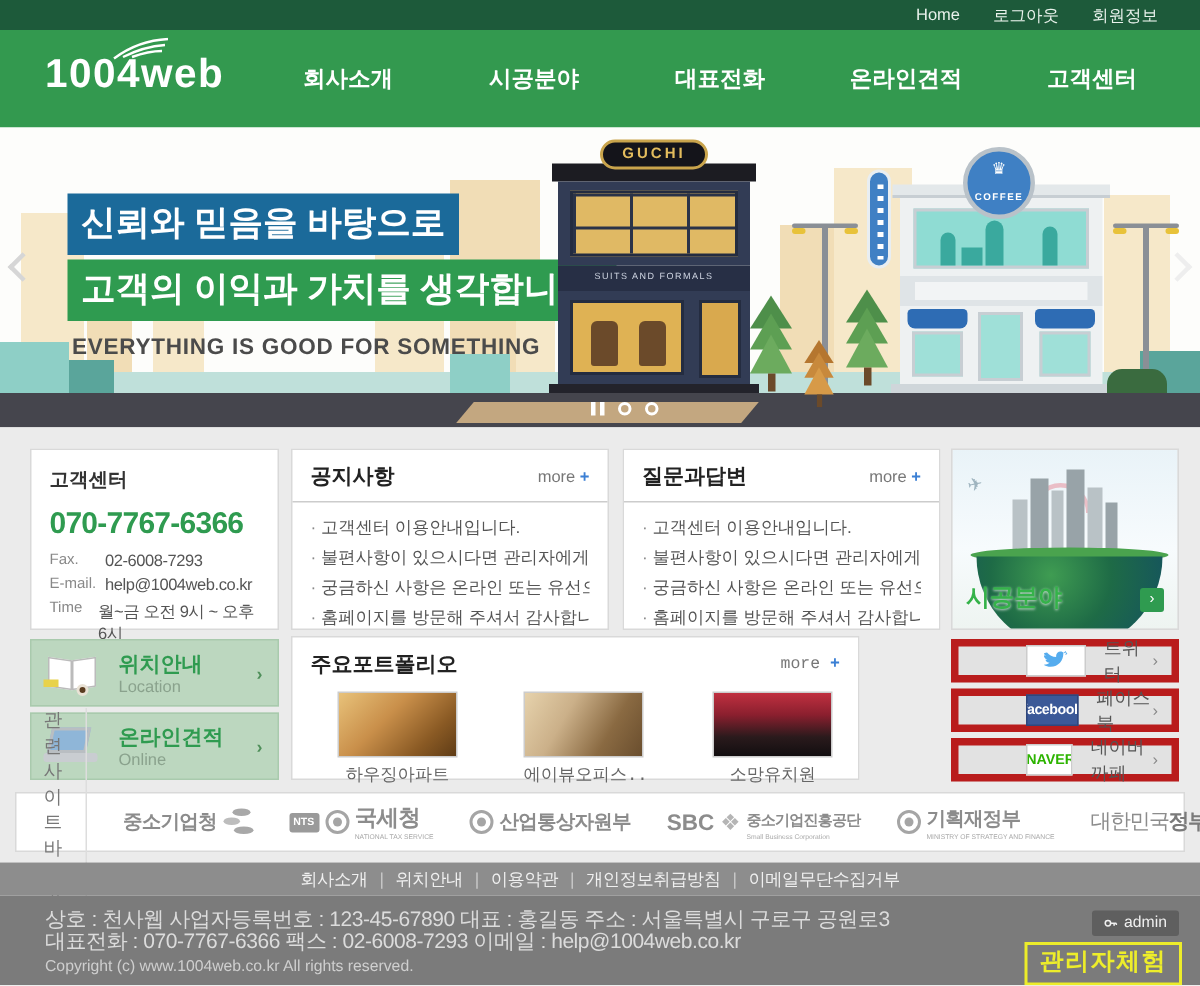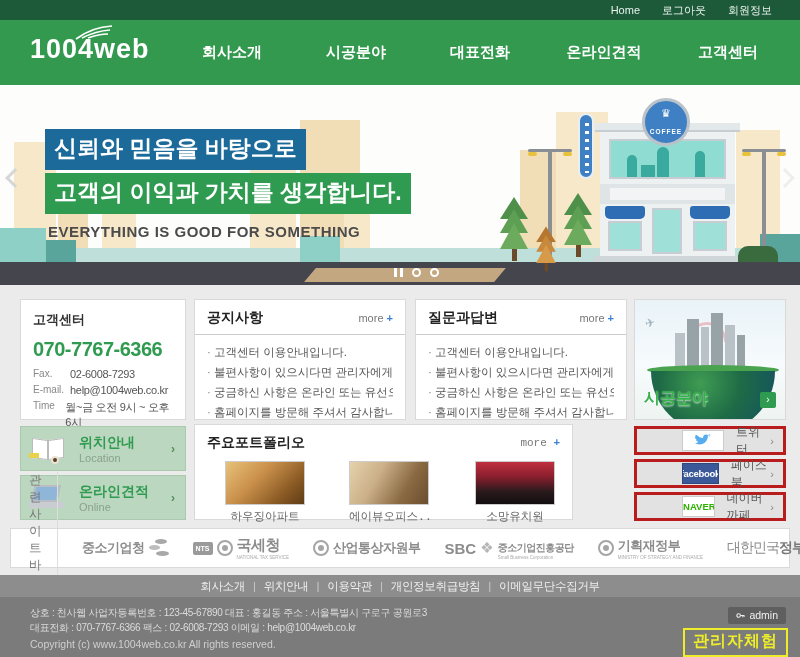--- a/index.html
+++ b/index.html
@@ -158,21 +158,21 @@
   .city { position:absolute; bottom:44px; background:#b9c2c6; }
   .city.d { background:#98a3a8; }
   .globe { position:absolute; left:16px; bottom:-14px; width:124px; height:62px; border-radius:0 0 120px 120px;
            background:radial-gradient(circle at 40% 20%,#3f9c52 0%,#1e6b46 45%,#134f63 100%); }
   .globe-rim { position:absolute; left:12px; bottom:44px; width:132px; height:10px; background:#4aa34e; border-radius:50%; }
   .sb-label { position:absolute; left:9px; bottom:10px; color:#35b24a; font-size:16px; font-weight:bold;
               text-shadow:0 1px 2px rgba(255,255,255,.8); }
   .sb-arrow { position:absolute; right:9px; bottom:11px; width:16px; height:16px; background:#2f9b50; color:#fff;
               font-size:10px; text-align:center; line-height:16px; border-radius:2px; cursor:pointer; }
 
-  .soc { position:absolute; left:634px; width:152px; height:29px; background:#e2e2e2; border:3px solid #b91c1c;
+  .soc { position:absolute; left:634px; width:152px; height:29px; background:#e2e2e2; border:5px solid #b91c1c;
          display:flex; align-items:center; cursor:pointer;padding-left:40px; }
   .soc.s1 { top:141px; } .soc.s2 { top:174px; } .soc.s3 { top:207px; }
   .soc-tile { width:44px; height:21px; margin-left:5px; background:#fff; border:1px solid #ccc;
               display:flex; align-items:center; justify-content:center; overflow:hidden; }
   .soc-tile.fb { background:#3b5998; border-color:#2f477c; color:#fff; font-size:9.5px; font-weight:bold; letter-spacing:-.3px; }
   .soc-tile .naver-txt { color:#2db400; font-size:9.5px; font-weight:bold; }
   .soc-tile .naver-cup { width:8px; height:8px; background:#e3b24a; border-radius:50% 50% 40% 40%; margin-right:2px; }
   .soc-label { font-size:12px; color:#555; margin-left:12px; }
   .soc-arr { margin-left:auto; margin-right:9px; color:#888; font-size:11px; }
 
@@ -194,21 +194,21 @@
   .sbc-swirl { color:#b5b5b5; font-size:15px; font-weight:bold; }
   .gov-name { font-size:14px; color:#8c8c8c; letter-spacing:-1px; }
   .gov-name b { font-weight:bold; color:#7a7a7a; }
 
   
   .flinks { position:absolute; left:0; top:575px; width:800px; height:22px; background:#8d8d8d;
             display:flex; align-items:center; justify-content:center; }
   .flink { color:#f0f0f0; font-size:11.5px; letter-spacing:-.3px; cursor:pointer; }
   .flink:not(:last-child)::after { content:"|"; color:#c9c9c9; margin:0 8px; font-weight:normal; }
   .footer { position:absolute; left:0; top:597px; width:800px; height:60px; background:#7b7b7b; }
-  .finfo { position:absolute; left:30px; top:8px; color:#dcdcdc; font-size:10px; line-height:15px; letter-spacing:-.3px; }
+  .finfo { position:absolute; left:30px; top:8px; color:#dcdcdc; font-size:14px; line-height:15px; letter-spacing:-.3px; }
   .fcopy { position:absolute; left:30px; top:41px; color:#cfcfcf; font-size:10.5px; }
   .admin-btn { position:absolute; right:14px; top:10px; background:#5f5f5f; color:#f0f0f0; font-size:10.5px;
                padding:2px 8px 3px; border-radius:2px; cursor:pointer; display:flex; align-items:center; gap:4px; }
   .key-ic { width:9px; height:9px; display:inline-block; }
   .admin-badge { position:absolute; right:12px; top:31px; border:2px solid #eded2a; color:#eded2a;
                  font-size:16px; font-weight:bold; padding:1px 8px 3px; letter-spacing:1px; cursor:pointer; }
 </style>
 </head>
 <body>
 
@@ -255,20 +255,36 @@
     <div class="teal-b dark" style="left:760px;width:40px;height:28px;"></div>
     <div class="road"></div>
     <div class="crosswalk"></div>
 
     <div class="hero-copy">
       <div><span class="h-box h-blue">신뢰와 믿음을 바탕으로</span></div>
       <div><span class="h-box h-green">고객의 이익과 가치를 생각합니다.</span></div>
       <div class="h-tag">EVERYTHING IS GOOD FOR SOMETHING</div>
     </div>
 
+    <div class="shopL">
+      <div class="sign">GUCHI</div>
+      <div class="roof"></div>
+      <div class="floor2">
+          <div class="win2"></div>
+        </div>
+      <div class="band">SUITS AND FORMALS</div>
+      <div class="floor1">
+        <div class="shopwin">
+          <div class="coat c1"></div>
+          <div class="coat c2"></div>
+        </div>
+        <div class="door"></div>
+      </div>
+      <div class="base"></div>
+    </div>
 
     <div class="vsign">
         <i></i>
       </div>
     <div class="shopR">
       <div class="csign">
         <span class="crown">♛</span>
         <span class="ctext">COFFEE</span>
       </div>
       <div class="cornice"></div>

